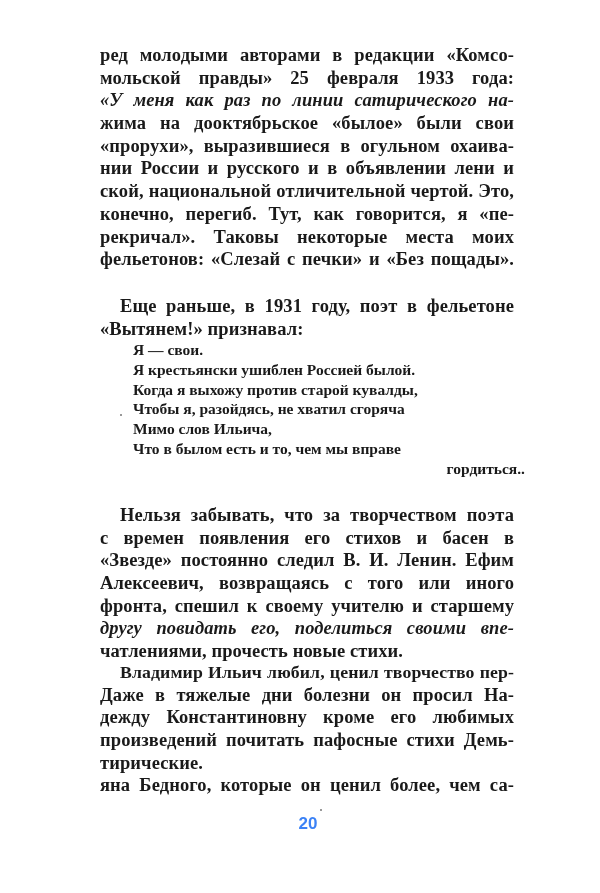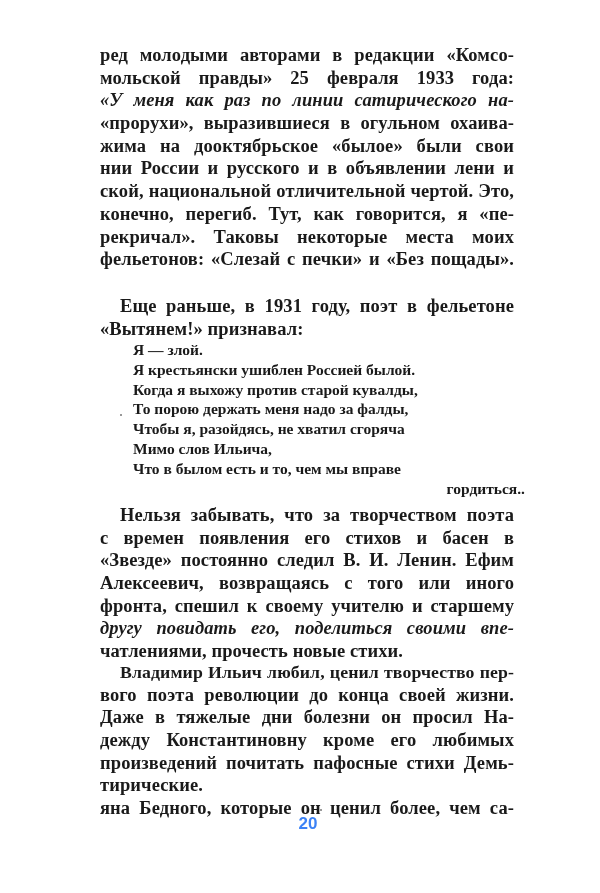--- a/index.html
+++ b/index.html
@@ -17,58 +17,56 @@
 </style>
 </head>
 <body>
 
 <div class="page">
 
   <div class="text-block" style="top:44px;">
     <span class="jline" style="white-space: normal; font-size: 18.5px; overflow: hidden;">ред молодыми авторами в редакции «Комсо-</span>
     <span class="jline" style="white-space: normal; font-size: 18.5px; overflow: hidden;">мольской правды» 25 февраля 1933 года:</span>
     <span class="jline" style="white-space: normal; font-size: 18.5px; overflow: hidden; font-style: italic;">«У меня как раз по линии сатирического на-</span>
+    <span class="jline" style="white-space: normal; font-size: 18.5px; overflow: hidden;">жима на дооктябрьское «былое» были свои</span>
     <span class="jline" style="white-space: normal; font-size: 18.5px; overflow: hidden;">«прорухи», выразившиеся в огульном охаива-</span>
-    <span class="jline" style="white-space: normal; font-size: 18.5px; overflow: hidden;">жима на дооктябрьское «былое» были свои</span>
     <span class="jline" style="white-space: normal; font-size: 18.5px; overflow: hidden;">нии России и русского и в объявлении лени и</span>
     <span class="jline" style="white-space: normal; font-size: 18.5px; overflow: hidden;">ской, национальной отличительной чертой. Это,</span>
     <span class="jline" style="white-space: normal; font-size: 18.5px; overflow: hidden;">конечно, перегиб. Тут, как говорится, я «пе-</span>
     <span class="jline" style="white-space: normal; font-size: 18.5px; overflow: hidden;">рекричал». Таковы некоторые места моих</span>
     <span class="jline" style="white-space: normal; font-size: 18.5px; overflow: hidden;">фельетонов: «Слезай с печки» и «Без пощады».</span>
   </div>
 
   <div class="text-block" style="top:295px;">
     <span class="jline indent" style="white-space: normal; font-size: 18.5px; overflow: hidden;">Еще раньше, в 1931 году, поэт в фельетоне</span>
     <span class="jline last" style="white-space: normal; font-size: 18.5px; overflow: hidden;">«Вытянем!» признавал:</span>
   </div>
 
   <div class="verse" style="top:340px;">
-    <span class="vline">Я — злой.</span>
+    <span class="vline">Я — свои.</span>
     <span class="vline">Я крестьянски ушиблен Россией былой.</span>
     <span class="vline">Когда я выхожу против старой кувалды,</span>
-    <span class="vline">То порою держать меня надо за фалды,</span>
     <span class="vline">Чтобы я, разойдясь, не хватил сгоряча</span>
     <span class="vline">Мимо слов Ильича,</span>
     <span class="vline">Что в былом есть и то, чем мы вправе</span>
     <span class="vline right">гордиться..</span>
   </div>
 
   <div class="text-block" style="top:504px;">
     <span class="jline indent" style="white-space: normal; font-size: 18.5px; overflow: hidden;">Нельзя забывать, что за творчеством поэта</span>
     <span class="jline" style="white-space: normal; font-size: 18.5px; overflow: hidden;">с времен появления его стихов и басен в</span>
     <span class="jline" style="white-space: normal; font-size: 18.5px; overflow: hidden;">«Звезде» постоянно следил В. И. Ленин. Ефим</span>
     <span class="jline" style="white-space: normal; font-size: 18.5px; overflow: hidden;">Алексеевич, возвращаясь с того или иного</span>
     <span class="jline" style="white-space: normal; font-size: 18.5px; overflow: hidden;">фронта, спешил к своему учителю и старшему</span>
     <span class="jline" style="white-space: normal; font-size: 18.5px; overflow: hidden; font-style: italic;">другу повидать его, поделиться своими впе-</span>
     <span class="jline last" style="white-space: normal; font-size: 18.5px; overflow: hidden;">чатлениями, прочесть новые стихи.</span>
   </div>
 
   <div class="text-block" style="top:661px;">
     <span class="jline indent" style="white-space: normal; font-size: 17.75px; overflow: hidden;">Владимир Ильич любил, ценил творчество пер-</span>
-    <span class="jline" style="white-space: normal; font-size: 18.5px; overflow: hidden;">вого поэта революции до конца своей жизни.</span>
     <span class="jline" style="white-space: normal; font-size: 18.5px; overflow: hidden;">Даже в тяжелые дни болезни он просил На-</span>
     <span class="jline" style="white-space: normal; font-size: 18.5px; overflow: hidden;">дежду Константиновну кроме его любимых</span>
     <span class="jline" style="white-space: normal; font-size: 18.5px; overflow: hidden;">произведений почитать пафосные стихи Демь-</span>
     <span class="jline last" style="white-space: normal; font-size: 18.5px; overflow: hidden;">тирические.</span>
     <span class="jline" style="white-space: normal; font-size: 18.5px; overflow: hidden;">яна Бедного, которые он ценил более, чем са-</span>
   </div>
 
   <div class="page-number">20</div>
 
   <span class="speck" style="left:120px; top:414px;"></span>

